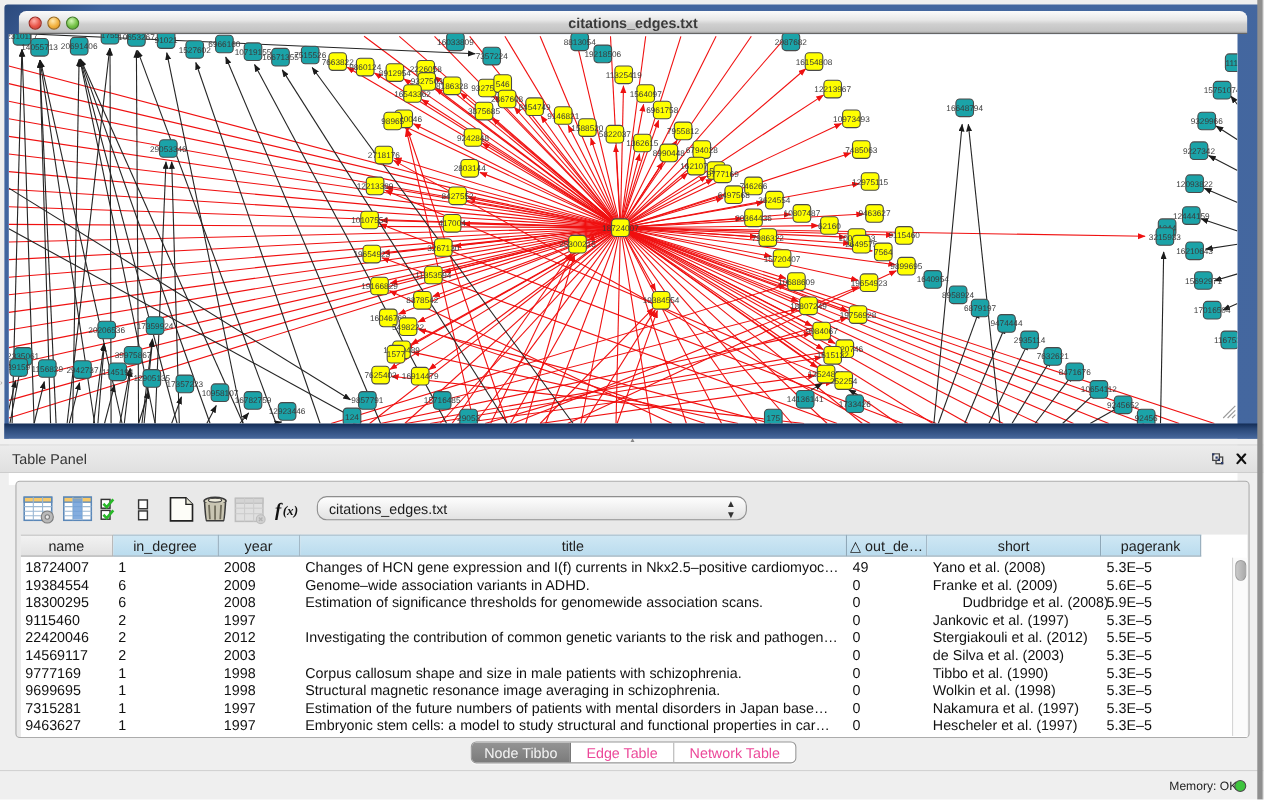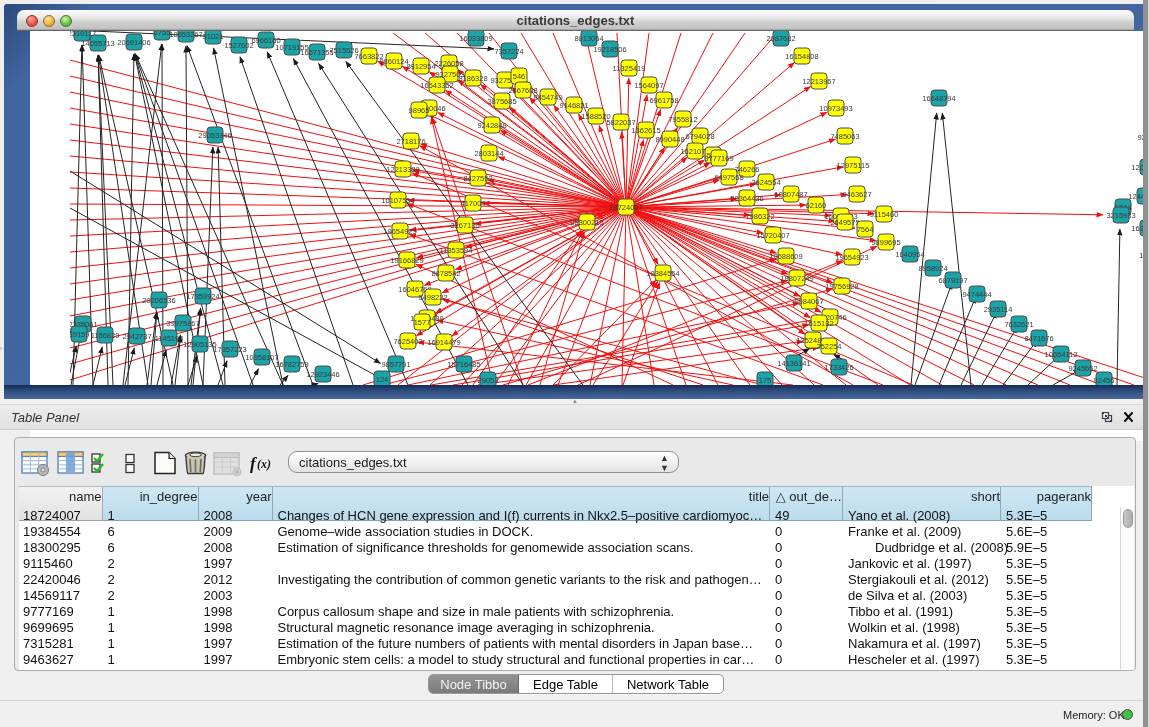--- a/index.html
+++ b/index.html
@@ -6,45 +6,45 @@
 #app{position:relative;width:1149px;height:727px;background:#efefef;font-family:"Liberation Sans",sans-serif;overflow:hidden;}
 #app *{box-sizing:border-box;}
 
 #frame{position:absolute;left:4px;top:4px;width:1142px;height:395px;background:linear-gradient(135deg,#2c4a7d 0%,#41659f 6%,#44679f 100%);border-radius:3px 3px 0 0;}
 #titlebar{position:absolute;left:13px;top:6px;width:1117px;height:21px;border-radius:7px 7px 0 0;background:linear-gradient(180deg,#fbfbfb 0%,#e8e8e8 40%,#cfcfcf 60%,#c3c3c3 92%,#9a9a9a 100%);border-bottom:1px solid #666;}
 #titlebar .title{position:absolute;left:0;right:0;top:3px;text-align:center;font-size:13px;font-weight:bold;color:#3a3a3a;}
 .tl{position:absolute;top:5px;width:12px;height:12px;border-radius:50%;}
 #tl-r{left:9px;background:radial-gradient(circle at 4px 3px,#ffb0a8,#e8564a 55%,#c33b30);border:1px solid #9e2b23;}
 #tl-y{left:26px;background:radial-gradient(circle at 4px 3px,#ffe9b0,#f2b13e 55%,#d08d23);border:1px solid #9a691d;}
 #tl-g{left:43px;background:radial-gradient(circle at 4px 3px,#d2f5b6,#75c247 55%,#4f9c2e);border:1px solid #3f7a24;}
-#canvas{position:absolute;left:26px;top:27px;width:1117px;height:410px;background:#ffffff;overflow:hidden;padding-left:40px;}
+#canvas{position:absolute;left:4px;top:27px;width:1117px;height:410px;background:#ffffff;overflow:hidden;}
 #framebottom{position:absolute;left:0px;bottom:0px;width:1142px;height:14px;background:linear-gradient(180deg,#132c55 0%,#2a4878 35%,#48699e 100%);}
 
 #divider{position:absolute;left:0;top:399px;width:1149px;height:5px;background:#f1f1f1;}
 #divider .grip{position:absolute;left:572px;top:0px;width:7px;height:5px;color:#888;font-size:6px;line-height:5px;}
 
 #tpbar{position:absolute;left:0;top:404px;width:1149px;height:26px;background:linear-gradient(180deg,#ececec,#e0e0e0);border-top:1px solid #d6d6d6;border-bottom:1px solid #cdcdcd;}
-#tpbar .t{position:absolute;left:11px;top:5px;font-size:13px;color:#333;font-style:italic;}
+#tpbar .t{position:absolute;left:11px;top:5px;font-size:13px;color:#333;}
 
 #panel{position:absolute;left:14px;top:437px;width:1122px;height:234px;background:#e9e9e9;border:1px solid #acacac;border-radius:4px;}
 #dropdown{position:absolute;left:273px;top:13px;width:391px;height:22px;background:linear-gradient(180deg,#fefefe,#e2e2e2);border:1px solid #8e8e8e;border-radius:9px;}
 #dropdown .dt{position:absolute;left:10px;top:3px;font-size:13px;color:#1a1a1a;}
 #dropdown .ar{position:absolute;right:9px;top:1px;font-size:9px;color:#333;line-height:10px;text-align:center;}
 
 #tbl{position:absolute;left:4px;top:48px;width:1115px;height:184px;background:#ffffff;}
-.hc{position:absolute;top:0;height:35px;background:linear-gradient(180deg,#cfe7f4,#badcee);border-right:1px solid #8fa8b8;border-top:1px solid #9ab5c6;border-bottom:1px solid #89a2b2;font-size:13px;color:#222;text-align:right;line-height:19px;overflow:hidden;}
+.hc{position:absolute;top:0;height:20px;background:linear-gradient(180deg,#cfe7f4,#badcee);border-right:1px solid #8fa8b8;border-top:1px solid #9ab5c6;border-bottom:1px solid #89a2b2;font-size:13px;color:#222;text-align:center;line-height:19px;overflow:hidden;}
 .hc.first{background:linear-gradient(180deg,#f2f2f2,#e2e2e2);border-top:1px solid #bbb;border-right:1px solid #a9a9a9;border-bottom:1px solid #a0a0a0;}
 .row{position:absolute;left:0;width:1115px;height:16px;font-size:13px;color:#111;white-space:nowrap;}
 .row span{position:absolute;top:0px;overflow:hidden;height:16px;line-height:16px;}
 
 #sb{position:absolute;left:1105px;top:69px;width:14px;height:162px;background:#fbfbfb;border-left:1px solid #d5d5d5;}
 #sb .th{position:absolute;left:2px;top:2px;width:10px;height:19px;background:linear-gradient(90deg,#c9c9c9,#ababab);border:1px solid #9a9a9a;border-radius:6px;}
 
 #tabs{position:absolute;left:428px;top:674px;height:20px;border:1px solid #979797;border-radius:5px;background:#fff;overflow:hidden;box-shadow:0 1px 0 rgba(255,255,255,.6);}
-#tabs .seg{float:left;height:20px;font-size:13px;line-height:19px;text-align:center;color:#000000;border-right:1px solid #b5b5b5;}
+#tabs .seg{float:left;height:20px;font-size:13px;line-height:19px;text-align:center;color:#ec4899;border-right:1px solid #b5b5b5;}
 #tabs .seg.sel{background:linear-gradient(180deg,#949494,#787878);color:#f4f4f4;border-right:1px solid #6a6a6a;}
 #tabs .seg.last{border-right:none;}
 
 #statusline{position:absolute;left:0;top:700px;width:1149px;height:1px;background:#d2d2d2;}
 #mem{position:absolute;left:1063px;top:709px;font-size:11px;color:#222;}
 #memdot{position:absolute;left:1122px;top:709px;width:11px;height:11px;border-radius:50%;background:#3ec43e;border:1px solid #4c4c4c;}
 
 #rstrip{position:absolute;left:1143px;top:0px;width:5px;height:727px;background:#8f8f8f;}
 #rstrip2{position:absolute;left:1148px;top:0px;width:1px;height:727px;background:#d9d9d9;}
 
@@ -950,21 +950,21 @@
 <span style="left:184.5px;width:69px">2008</span>
 <span style="left:258.5px;width:492.5px">Changes of HCN gene expression and I(f) currents in Nkx2.5–positive cardiomyoc…</span>
 <span style="left:756px;width:68px">49</span>
 <span style="left:829px;width:153px">Yano et al. (2008)</span>
 <span style="left:987px;width:86px">5.3E–5</span>
 </div>
 <div class="row" style="top:38px">
 <span style="left:4px;width:79.5px">19384554</span>
 <span style="left:88.5px;width:91px">6</span>
 <span style="left:184.5px;width:69px">2009</span>
-<span style="left:258.5px;width:492.5px">Genome–wide association studies in DOCK.</span>
+<span style="left:258.5px;width:492.5px">Genome–wide association variants in ADHD.</span>
 <span style="left:756px;width:68px">0</span>
 <span style="left:829px;width:153px">Franke et al. (2009)</span>
 <span style="left:987px;width:86px">5.6E–5</span>
 </div>
 <div class="row" style="top:54px">
 <span style="left:4px;width:79.5px">18300295</span>
 <span style="left:88.5px;width:91px">6</span>
 <span style="left:184.5px;width:69px">2008</span>
 <span style="left:258.5px;width:492.5px">Estimation of significance thresholds for genomewide association scans.</span>
 <span style="left:756px;width:68px">0</span>
@@ -995,21 +995,21 @@
 <span style="left:756px;width:68px">0</span>
 <span style="left:829px;width:153px">de Silva et al. (2003)</span>
 <span style="left:987px;width:86px">5.3E–5</span>
 </div>
 <div class="row" style="top:118px">
 <span style="left:4px;width:79.5px">9777169</span>
 <span style="left:88.5px;width:91px">1</span>
 <span style="left:184.5px;width:69px">1998</span>
 <span style="left:258.5px;width:492.5px">Corpus callosum shape and size in male patients with schizophrenia.</span>
 <span style="left:756px;width:68px">0</span>
-<span style="left:829px;width:153px">Tibbo et al. (1991)</span>
+<span style="left:829px;width:153px">Tibbo et al. (1990)</span>
 <span style="left:987px;width:86px">5.3E–5</span>
 </div>
 <div class="row" style="top:134px">
 <span style="left:4px;width:79.5px">9699695</span>
 <span style="left:88.5px;width:91px">1</span>
 <span style="left:184.5px;width:69px">1998</span>
 <span style="left:258.5px;width:492.5px">Structural magnetic resonance image averaging in schizophrenia.</span>
 <span style="left:756px;width:68px">0</span>
 <span style="left:829px;width:153px">Wolkin et al. (1998)</span>
 <span style="left:987px;width:86px">5.3E–5</span>

